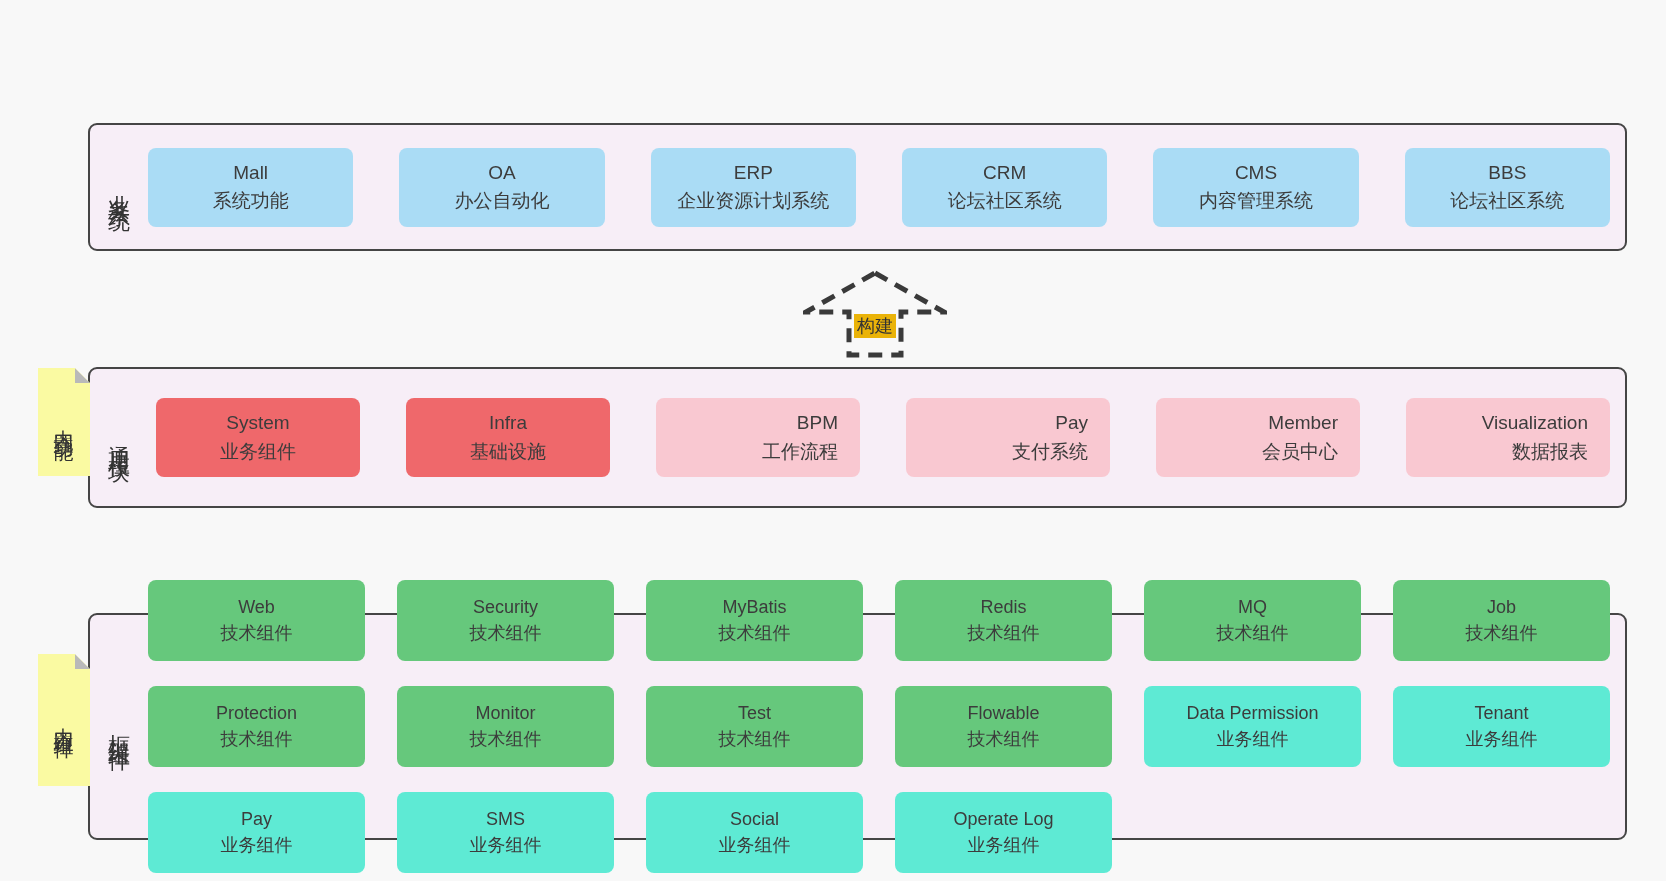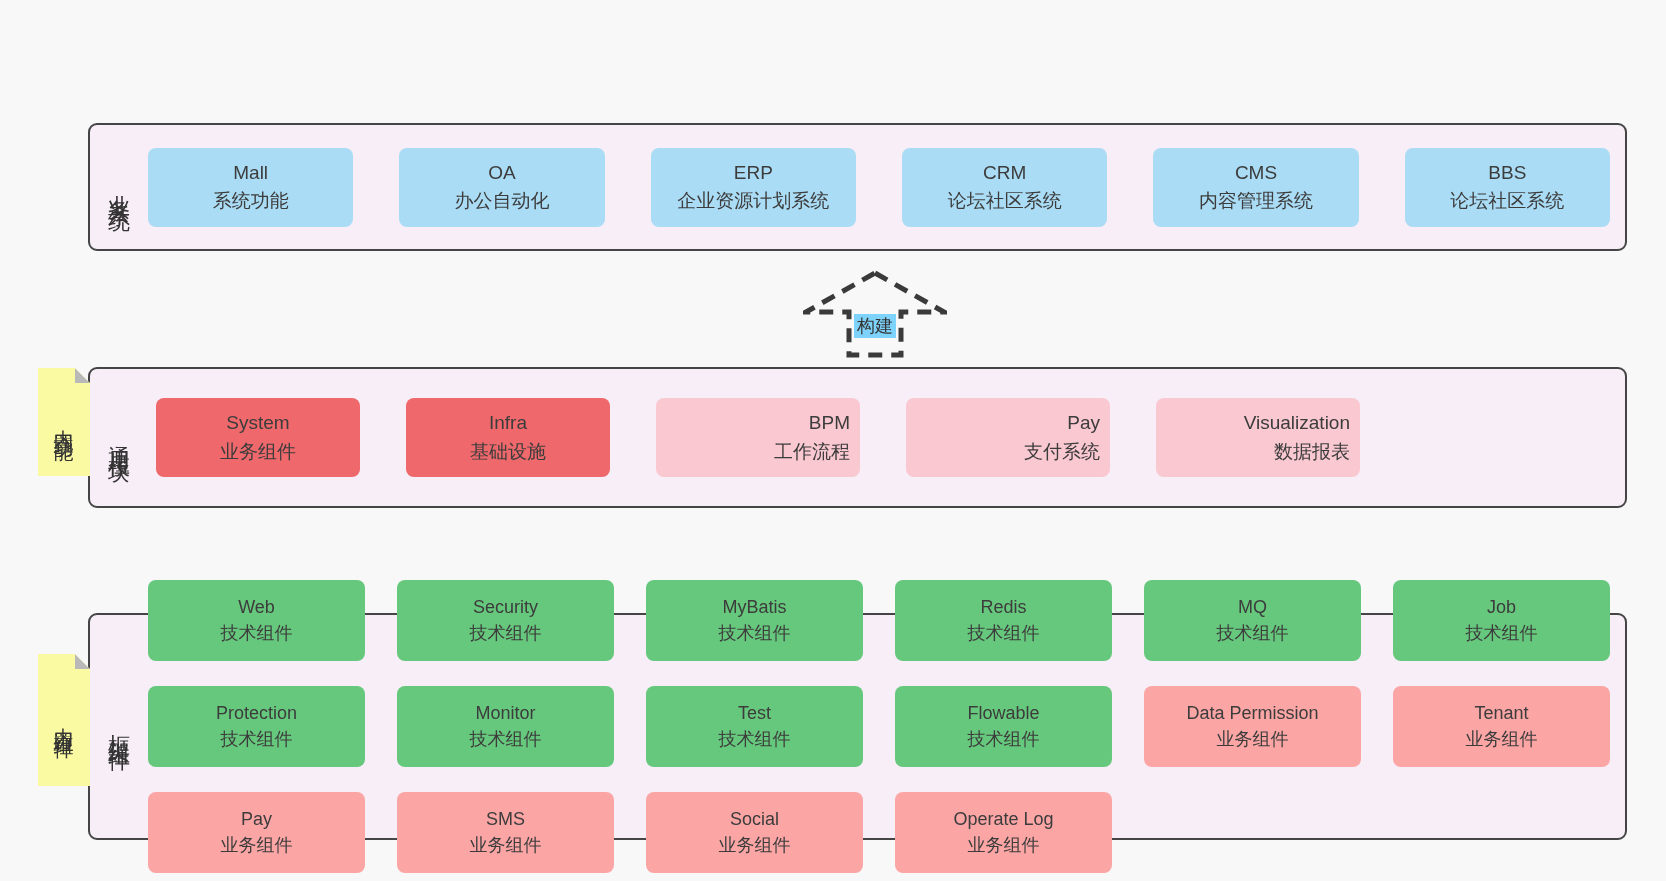--- a/index.html
+++ b/index.html
@@ -23,51 +23,51 @@
     font-size:22px; letter-spacing:5px; line-height:1; color:#333;
   }
 
   .boxes { flex:1; display:grid; align-content:center; padding-right:15px; }
   .cols-6 { grid-template-columns:repeat(6,1fr); column-gap:46px; }
   .cols-8 { grid-template-columns:repeat(6,1fr); column-gap:32px; row-gap:25px; }
 
   .box {
     border-radius:8px; display:flex; flex-direction:column;
     align-items:center; justify-content:center; text-align:center;
-    color:#3c3c3c; padding:0 10px; box-sizing:border-box;
+    color:#3c3c3c; padding:0 22px; box-sizing:border-box;
   }
   .panel-business .box, .panel-common .box { height:79px; font-size:19px; line-height:1.5; }
   .panel-framework .box { height:81px; font-size:18px; line-height:1.4; }
 
   .blue  { background:#aadcf5; }
   .red   { background:#ef686b; }
   .pink  { background:#f9c8d1;align-items:flex-end; }
   .green { background:#66c87c; }
-  .lgreen{ background:#fca5a5; }
+  .lgreen{ background:#5eead4; }
 
   .sticky {
     position:absolute; left:38px; width:52px; background:#fafaa2;
     display:flex; align-items:center; justify-content:center; z-index:2;
     clip-path:polygon(0 0, calc(100% - 15px) 0, 100% 15px, 100% 100%, 0 100%);
   }
   .sticky-common    { top:368px; height:108px; }
   .sticky-framework { top:654px; height:132px; }
   .sticky .v-text { font-size:20px; letter-spacing:4px; }
   .fold {
     position:absolute; top:0; right:0; width:15px; height:15px;
     background:#b9b9b9; clip-path:polygon(0 0, 100% 100%, 0 100%);
   }
 
   .arrow { position:absolute; width:144px; height:88px; }
   .arrow-build     { left:803px; top:270px; }
   .arrow-implement { left:818px; top:517px; }
   .arrow svg { display:block; }
   .arrow-label {
     position:absolute; left:50%; top:44px; transform:translateX(-50%);
-    background:#7dd3fc; font-size:18px; color:#333;
+    background:#eab308; font-size:18px; color:#333;
     padding:0 3px; white-space:nowrap;font-family:Liberation Mono, monospace;
   }
 </style>
 </head>
 <body>
 
 <div class="canvas">
 
   <section class="panel panel-business">
     <div class="panel-label">
@@ -128,20 +128,24 @@
       </div>
       <div class="box pink">
         <span>BPM</span>
         <span>工作流程</span>
       </div>
       <div class="box pink">
         <span>Pay</span>
         <span>支付系统</span>
       </div>
       <div class="box pink">
+        <span>Member</span>
+        <span>会员中心</span>
+      </div>
+      <div class="box pink">
         <span>Visualization</span>
         <span>数据报表</span>
       </div>
     </div>
   </section>
 
 
   <div class="sticky sticky-framework">
     <i class="fold"></i>
     <span class="v-text">内置组件</span>

